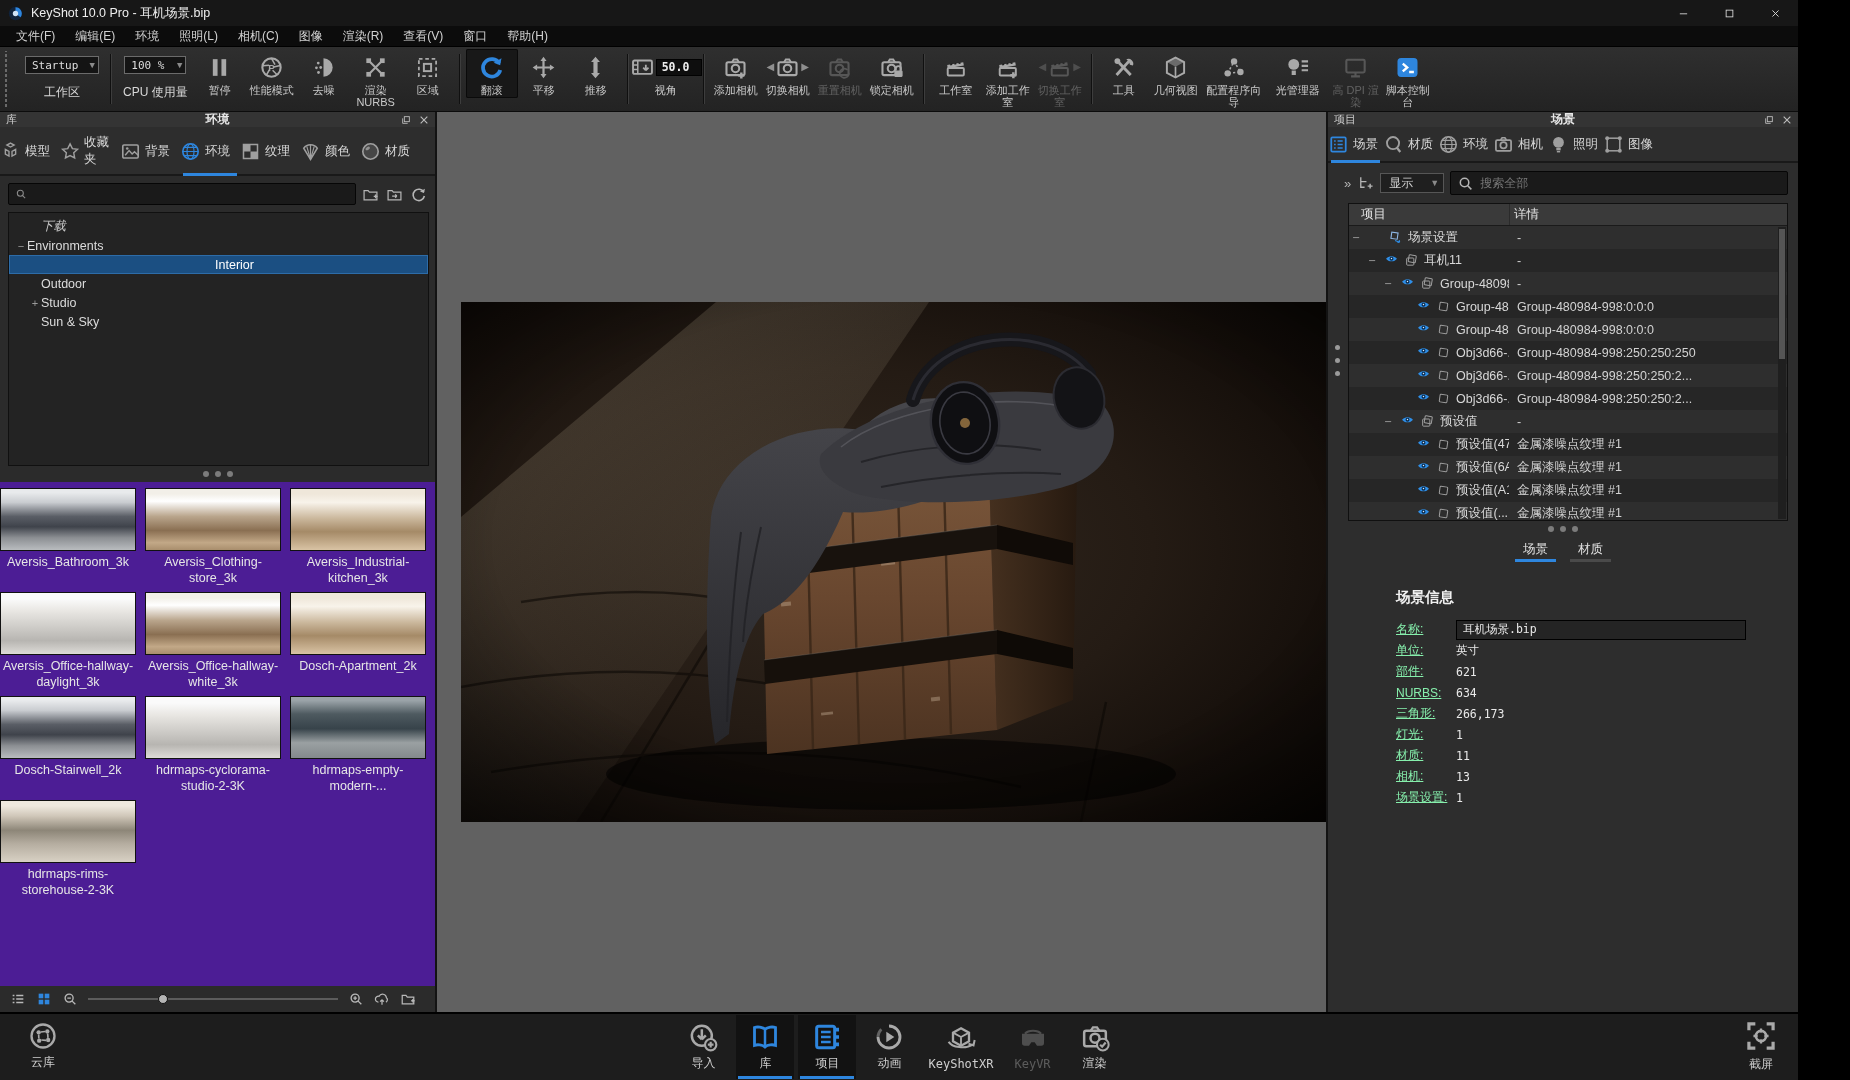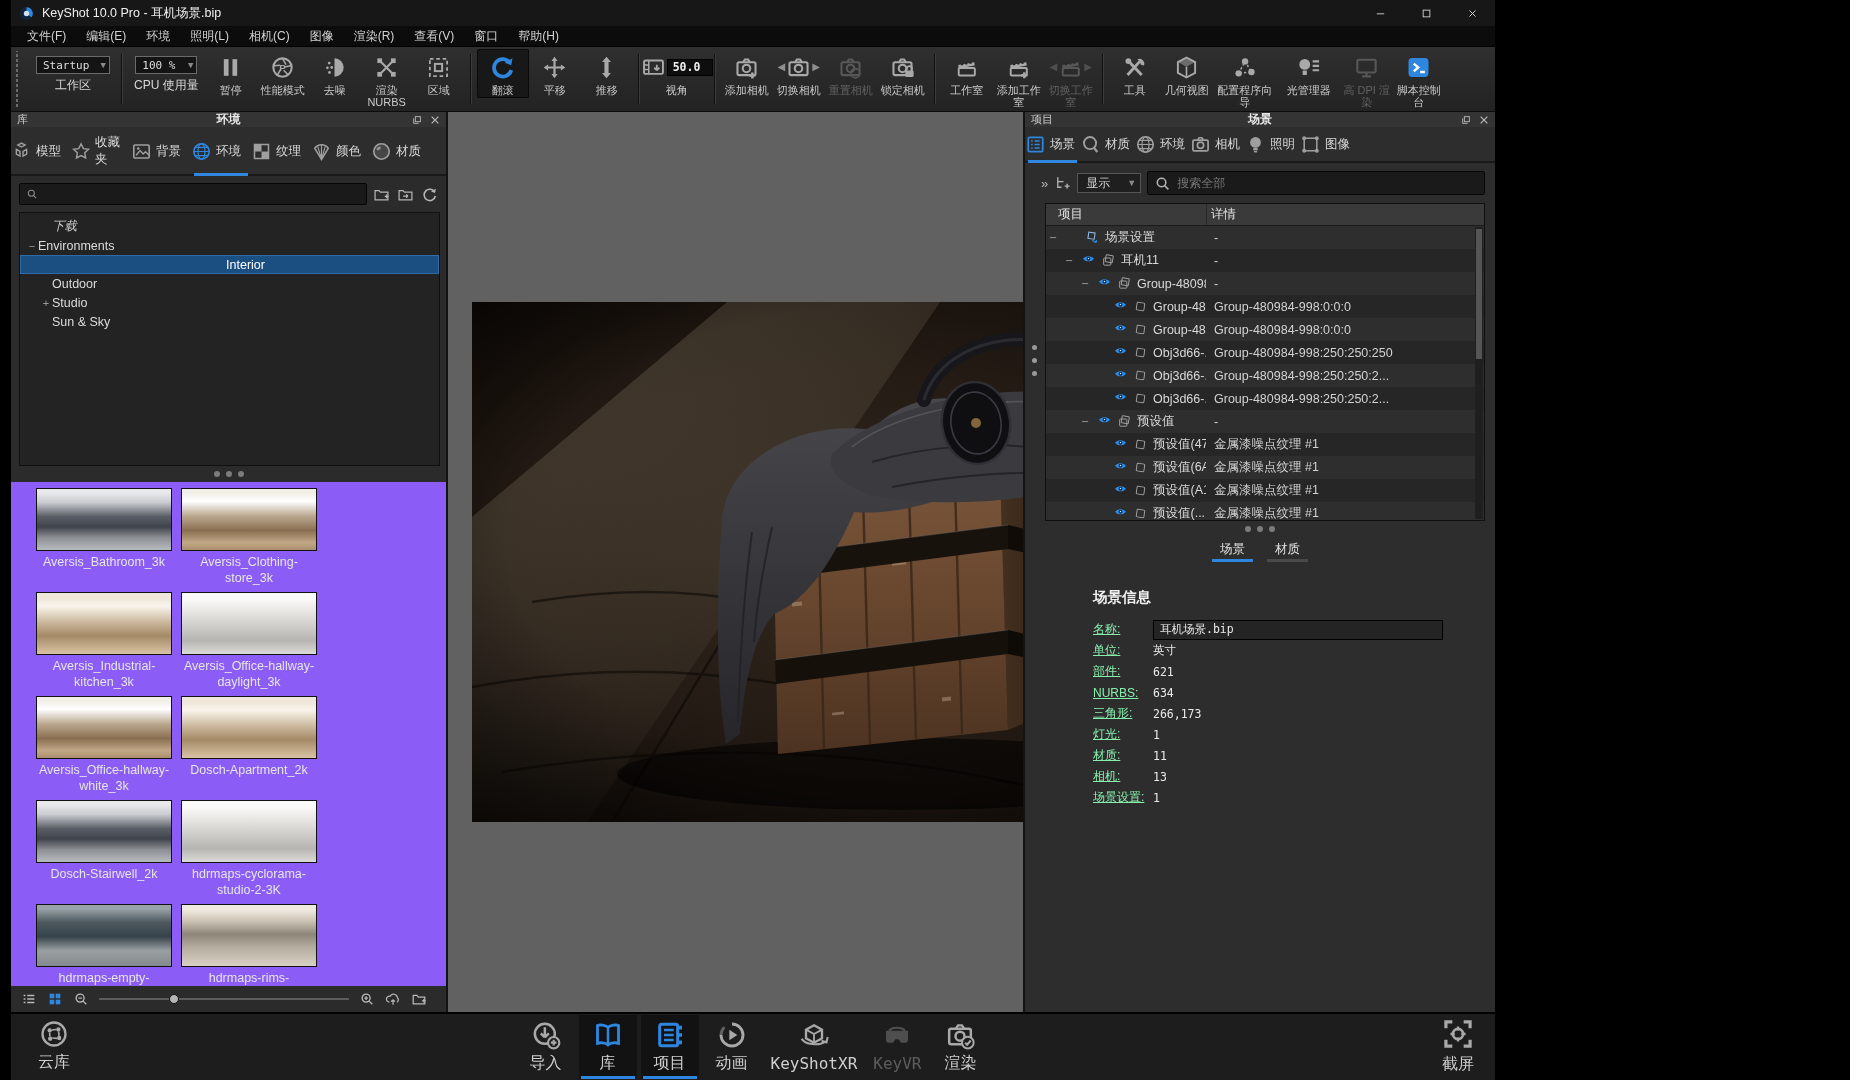--- a/index.html
+++ b/index.html
@@ -1,18 +1,18 @@
 <!DOCTYPE html>
 <html><head>
 <meta charset="utf-8">
 <style>
   html,body{margin:0;padding:0;background:#000;}
   *{box-sizing:border-box;user-select:none;}
-  .app{position:relative;width:1484px;height:1080px;background:#1c1c1c;overflow:hidden;
-       font-family:"Liberation Sans",sans-serif;color:#d8d8d8;font-size:12px;margin-left:11px;}
+  .app{position:relative;width:1798px;height:1080px;background:#1c1c1c;overflow:hidden;
+       font-family:"Liberation Sans",sans-serif;color:#d8d8d8;font-size:12px;}
   .icn{display:inline-flex;align-items:center;justify-content:center;line-height:0;}
   .icn svg{width:100%;height:100%;}
 
   
   .titlebar{position:absolute;top:0;left:0;right:0;height:26px;background:#171717;
             display:flex;align-items:center;padding-left:8px;}
   .logo{width:15px;height:15px;margin-right:8px;}
   .title-text{font-size:12.5px;color:#efefef;}
   .win-controls{position:absolute;right:0;top:0;height:26px;display:flex;}
   .win-btn{width:46px;height:26px;display:flex;align-items:center;justify-content:center;color:#dcdcdc;}
@@ -33,21 +33,21 @@
   .tsep{width:0;border-left:1px solid #101010;border-right:1px solid #3d3d3d;margin:7px 2px;}
   .tbtn{display:flex;flex-direction:column;align-items:center;width:52px;padding:5px 1px 2px;
         gap:4px;color:#a9a9a9;border-radius:2px;}
   .tbtn .icon-row{height:26px;display:flex;align-items:center;gap:1px;}
   .tbtn .icn{width:25px;height:25px;}
   .tbtn .lbl{font-size:11px;line-height:12px;color:#c9c9c9;text-align:center;max-width:52px;}
   .tbtn.wide{width:64px;}.tbtn.wide .lbl{max-width:62px;}
   .tbtn.active{background:#181818;box-shadow:inset 0 0 0 1px #0a0a0a;color:#2e86de;}
   .tbtn.disabled{opacity:.35;}
   .arr{font-size:10px;color:#8f8f8f;line-height:1;}
-  .tcombo-wrap{display:flex;flex-direction:column;align-items:center;gap:3px;padding:7px 6px 0;}
+  .tcombo-wrap{display:flex;flex-direction:column;align-items:center;gap:10px;padding:7px 6px 0;}
   .combo{height:18px;background:#141414;border:1px solid #6b6b6b;color:#dedede;
          display:flex;align-items:center;justify-content:space-between;padding:0 3px 0 6px;
          font-family:"DejaVu Sans Mono",monospace;font-size:11px;}
   .combo .caret{color:#8a8a8a;font-size:9px;}
   .fov-input{width:46px;height:17px;background:#0e0e0e;border:1px solid #020202;color:#eee;
              font-family:"DejaVu Sans Mono",monospace;font-size:11.5px;display:flex;align-items:center;padding:0 5px;font-weight:bold;}
 
   
   .main{position:absolute;top:112px;left:0;right:0;bottom:68px;display:flex;}
 
@@ -74,21 +74,21 @@
   .search-box .ph{color:#777;font-size:12px;}
   .mini-icons{display:flex;gap:7px;padding-right:2px;}
   .mini-icons .icn{width:17px;height:17px;color:#b5b5b5;}
   .lib-tree{margin:2px 6px 0 8px;height:254px;background:#232323;border:1px solid #101010;padding-top:4px;overflow:hidden;}
   .ltree-row{height:19px;display:flex;align-items:center;font-size:12.5px;color:#dcdcdc;position:relative;}
   .ltree-row .exp{width:12px;text-align:center;color:#9a9a9a;font-size:11px;flex:none;}
   .ltree-row.selected{background:#1b4f82;box-shadow:inset 0 0 0 1px #2d6ca8;color:#fff;justify-content:center;}
   .ltree-row.italic .txt{font-style:italic;color:#c9c9c9;}
   .dots-row{height:16px;display:flex;align-items:center;justify-content:center;gap:6px;}
   .dot{width:6px;height:6px;border-radius:50%;background:#7c7c7c;}
-  .thumbs{flex:1;background:#8b5cf6;padding:6px 0 0 25px;display:flex;flex-wrap:wrap;align-content:flex-start;
+  .thumbs{flex:1;background:#4c1d95;padding:6px 0 0 0;display:flex;flex-wrap:wrap;align-content:flex-start;
           column-gap:9px;overflow:hidden;}
   .thumb{width:136px;display:flex;flex-direction:column;align-items:center;margin-bottom:6px;}
   .thumb .img{width:136px;height:63px;border:1px solid #111;}
   .thumb .cap{font-size:12.5px;color:#e6e6e6;text-align:center;line-height:16px;margin-top:3px;min-height:16px;}
   .tone-cool-gray .img{background:linear-gradient(#e8eaec 6%,#c9ccd0 22%,#5a5e66 45%,#3f434b 62%,#8c8f93 80%,#b9bcbf);}
   .tone-warm-store .img{background:linear-gradient(#f2efe8 8%,#ffffff 20%,#b9a58c 45%,#8a6f52 68%,#c2a887 88%,#a98e6d);}
   .tone-warm-beige .img{background:linear-gradient(#efe7da 8%,#f8f3ea 22%,#cbb89d 48%,#a58a67 70%,#d9c3a4);}
   .tone-bright-white .img{background:linear-gradient(#fafafa 10%,#e8e6e2 30%,#cfcdc9 55%,#b7b5b1 78%,#dddbd7);}
   .tone-dark-industrial .img{background:linear-gradient(#9aa3a8 6%,#4e5a60 28%,#37434a 52%,#9aa0a2 75%,#83898c);}
   .tone-warm-gray .img{background:linear-gradient(#efe9df 8%,#cfc6b8 25%,#8d8678 48%,#b5ada0 70%,#d8d1c4);}
@@ -140,21 +140,21 @@
   .si-row .si-value{color:#e9e9e9;font-family:"DejaVu Sans Mono",monospace;font-size:11.5px;}
   .si-input{width:290px;height:20px;border:1px solid #000;background:#242424;display:flex;align-items:center;
             padding:0 6px;color:#e9e9e9;font-family:"DejaVu Sans Mono",monospace;font-size:11.5px;}
 
   
   .bottombar{position:absolute;left:0;right:0;bottom:0;height:68px;background:#1d1d1d;border-top:2px solid #000;
              display:flex;align-items:center;justify-content:center;gap:4px;}
   .bbtn{min-width:58px;height:64px;display:flex;flex-direction:column;align-items:center;justify-content:center;
         gap:3px;color:#a9a9a9;padding:0 6px;position:relative;}
   .bbtn .icn{width:30px;height:30px;}
-  .bbtn .lbl{font-size:16px;color:#cfcfcf;font-family:"DejaVu Sans Mono",monospace;}
+  .bbtn .lbl{font-size:12px;color:#cfcfcf;font-family:"DejaVu Sans Mono",monospace;}
   .bbtn.active{background:#121212;color:#2e86de;}
   .bbtn.active::after{content:"";position:absolute;left:2px;right:2px;bottom:0;height:3px;background:#2e86de;}
   .bbtn.disabled{opacity:.35;}
   .corner-left{position:absolute;left:14px;bottom:2px;}
   .corner-right{position:absolute;right:8px;bottom:2px;}
   .corner-right .icn{width:34px;height:34px;}
 </style>
 </head>
 <body>
 

